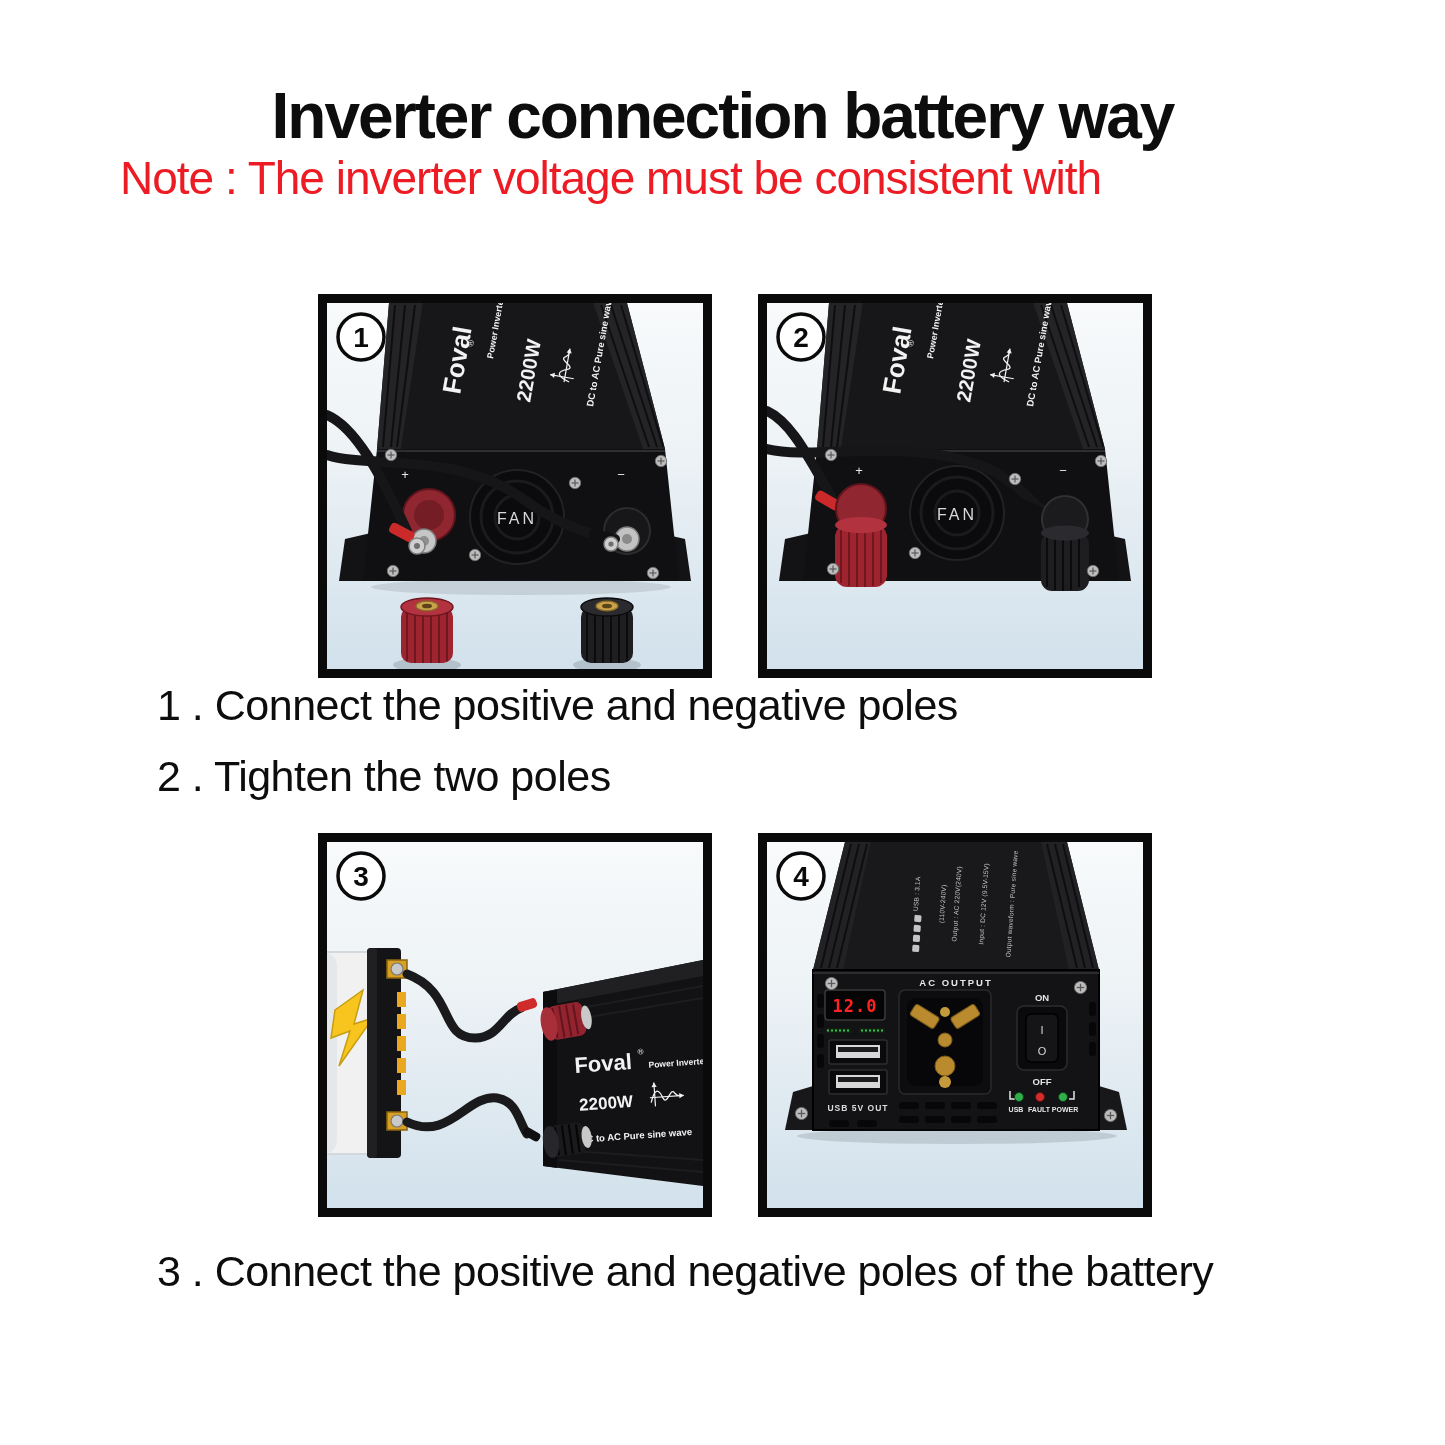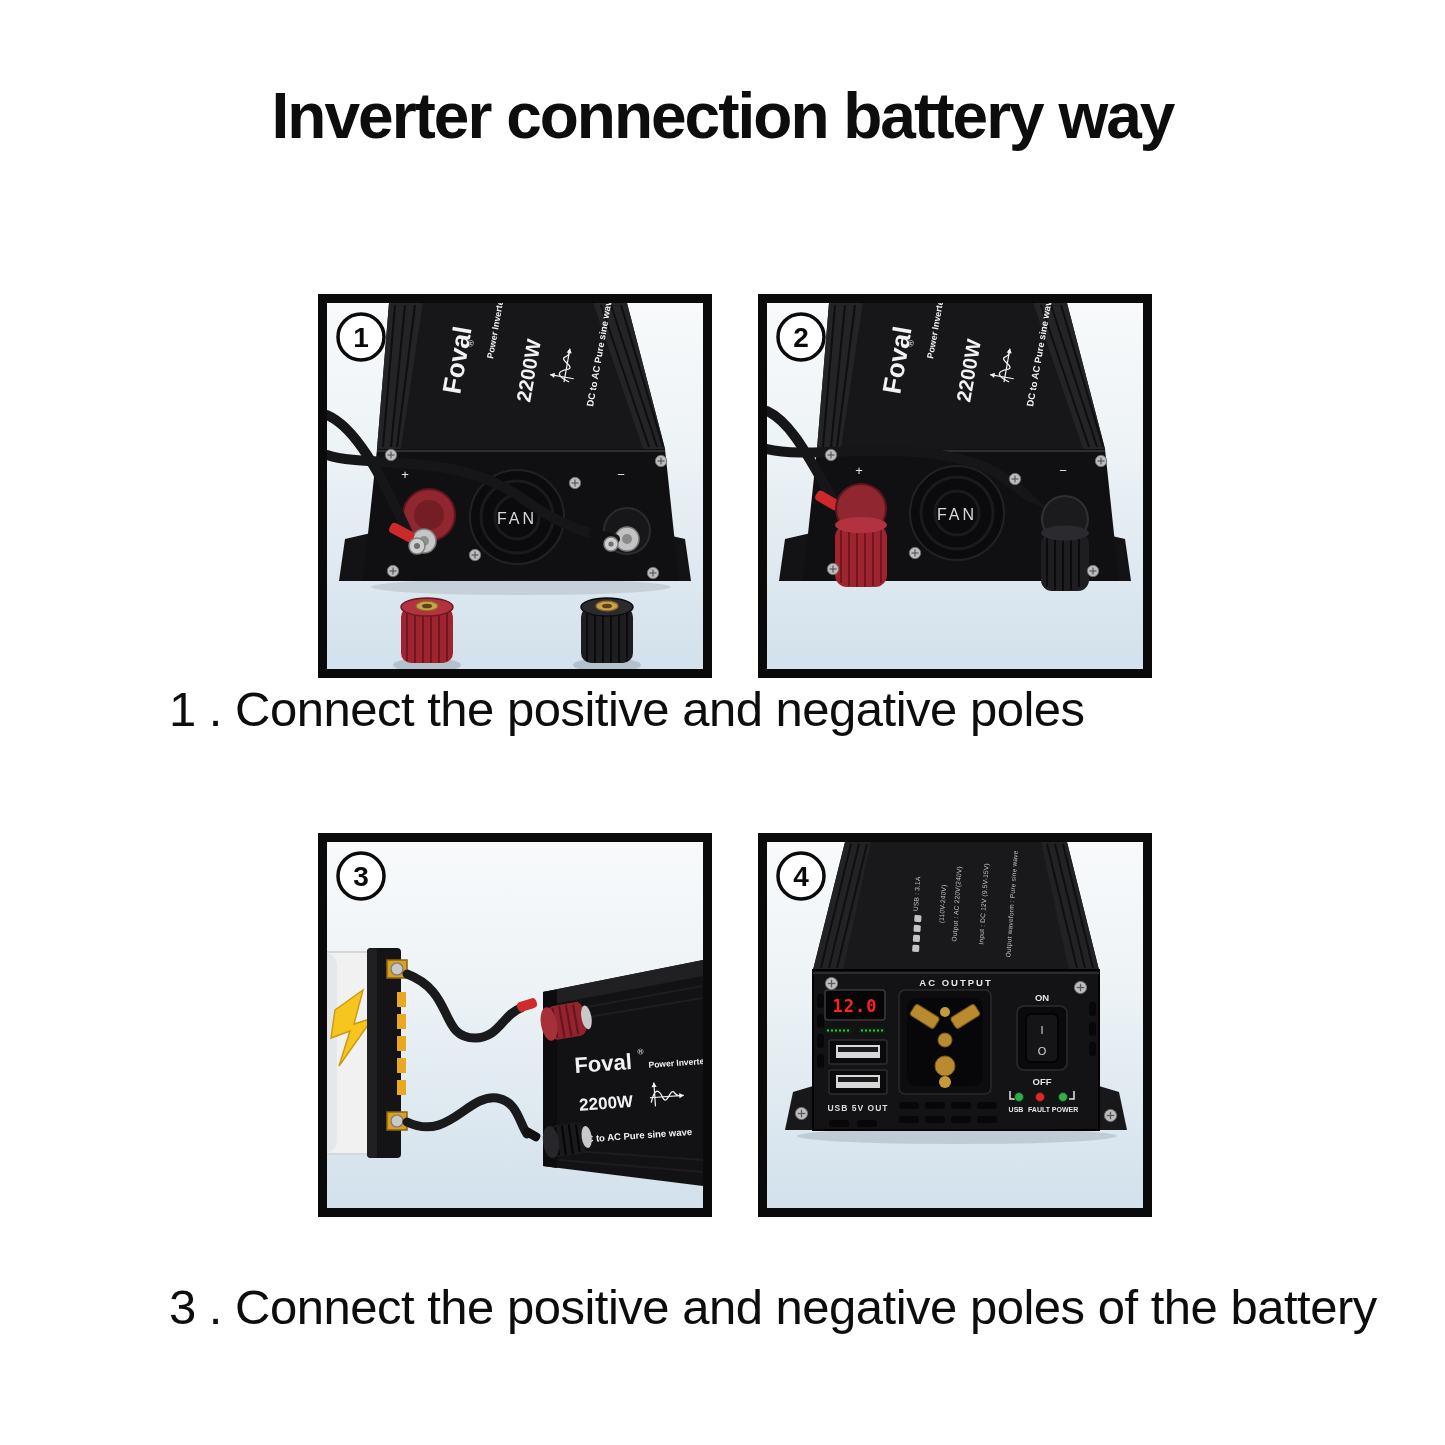--- a/index.html
+++ b/index.html
@@ -9,23 +9,23 @@
          font-size:64px;font-weight:bold;letter-spacing:-2px;color:#0d0d0d;white-space:nowrap;}
   .note{position:absolute;left:120px;top:148px;width:1250px;color:#ed1c24;
         font-size:46px;letter-spacing:-1px;line-height:1.32;}
   .photo{position:absolute;width:394px;height:384px;border:9px solid #0a0a0a;box-sizing:border-box;
          background:linear-gradient(180deg,#f8fafb 0%,#eef3f6 38%,#d2e1ec 100%);}
   #photo1{left:318px;top:294px;}
   #photo2{left:758px;top:294px;}
   #photo3{left:318px;top:833px;}
   #photo4{left:758px;top:833px;}
   .photo svg{display:block;width:100%;height:100%;}
-  .steps{position:absolute;left:169px;font-size:49px;letter-spacing:-0.5px;color:#0d0d0d;}
+  .steps{position:absolute;left:157px;font-size:43px;letter-spacing:-0.5px;color:#0d0d0d;}
   #steps-top{top:681px;}
-  #steps-bottom{top:1247px;margin-top:32px;}
+  #steps-bottom{top:1247px;}
   .step-line{margin:0 0 22px 0;white-space:nowrap;}
   svg text{font-family:"Liberation Sans",sans-serif;}
   .seg{font-family:"DejaVu Sans Mono",monospace;font-weight:bold;fill:#ff2222;letter-spacing:1px;}
   .wlab{fill:#f2f2f2;}
   .spec{fill:#c4c4c6;font-size:6.6px;letter-spacing:0.2px;}
 </style>
 </head>
 <body>
 
 <svg width="0" height="0" style="position:absolute" aria-hidden="true">
@@ -43,20 +43,21 @@
       <line x1="0" y1="-4" x2="0" y2="4" stroke="#5a5a5a" stroke-width="1.4"></line>
     </symbol>
   </defs>
 </svg>
 
 <div class="page">
 
   <h1 class="title">Inverter connection battery way</h1>
 
   <div class="note">
+    <div>Note : The inverter voltage must be consistent with</div>
   </div>
 
   <figure class="photo" id="photo1" style="margin:0">
     <svg viewBox="0 0 376 366">
 
       <g>
         <polygon points="62,0 300,0 338,146 50,146" fill="#1b1b1d"></polygon>
         <polygon points="62,0 96,0 74,146 50,146" fill="#242427"></polygon>
         <polygon points="266,0 300,0 338,146 316,146" fill="#242427"></polygon>
         <g stroke="#0e0e10" stroke-width="2">
@@ -262,20 +263,21 @@
 
       <g>
         <circle cx="34" cy="34" r="23" fill="#ffffff" stroke="#0a0a0a" stroke-width="3.5"></circle>
         <text x="34" y="44" text-anchor="middle" font-size="28" font-weight="bold" fill="#0a0a0a">2</text>
       </g>
     </svg>
   </figure>
 
   <div class="steps" id="steps-top">
     <p class="step-line">1 . Connect the positive and negative poles</p>
+    <p class="step-line">2 . Tighten the two poles</p>
   </div>
 
   <figure class="photo" id="photo3" style="margin:0">
     <svg viewBox="0 0 376 366">
 
       <g>
         <rect x="-30" y="110" width="86" height="202" rx="14" fill="#f1f1f1" stroke="#d2d8dc" stroke-width="2"></rect>
         <rect x="-30" y="110" width="40" height="202" rx="14" fill="#e4e8ea"></rect>
         <polygon points="8,168 36,148 27,182 46,176 12,224 23,189 4,196" fill="#f7c51e" stroke="#c79d13" stroke-width="1.5"></polygon>
         <rect x="40" y="106" width="34" height="210" rx="4" fill="#141416"></rect>

